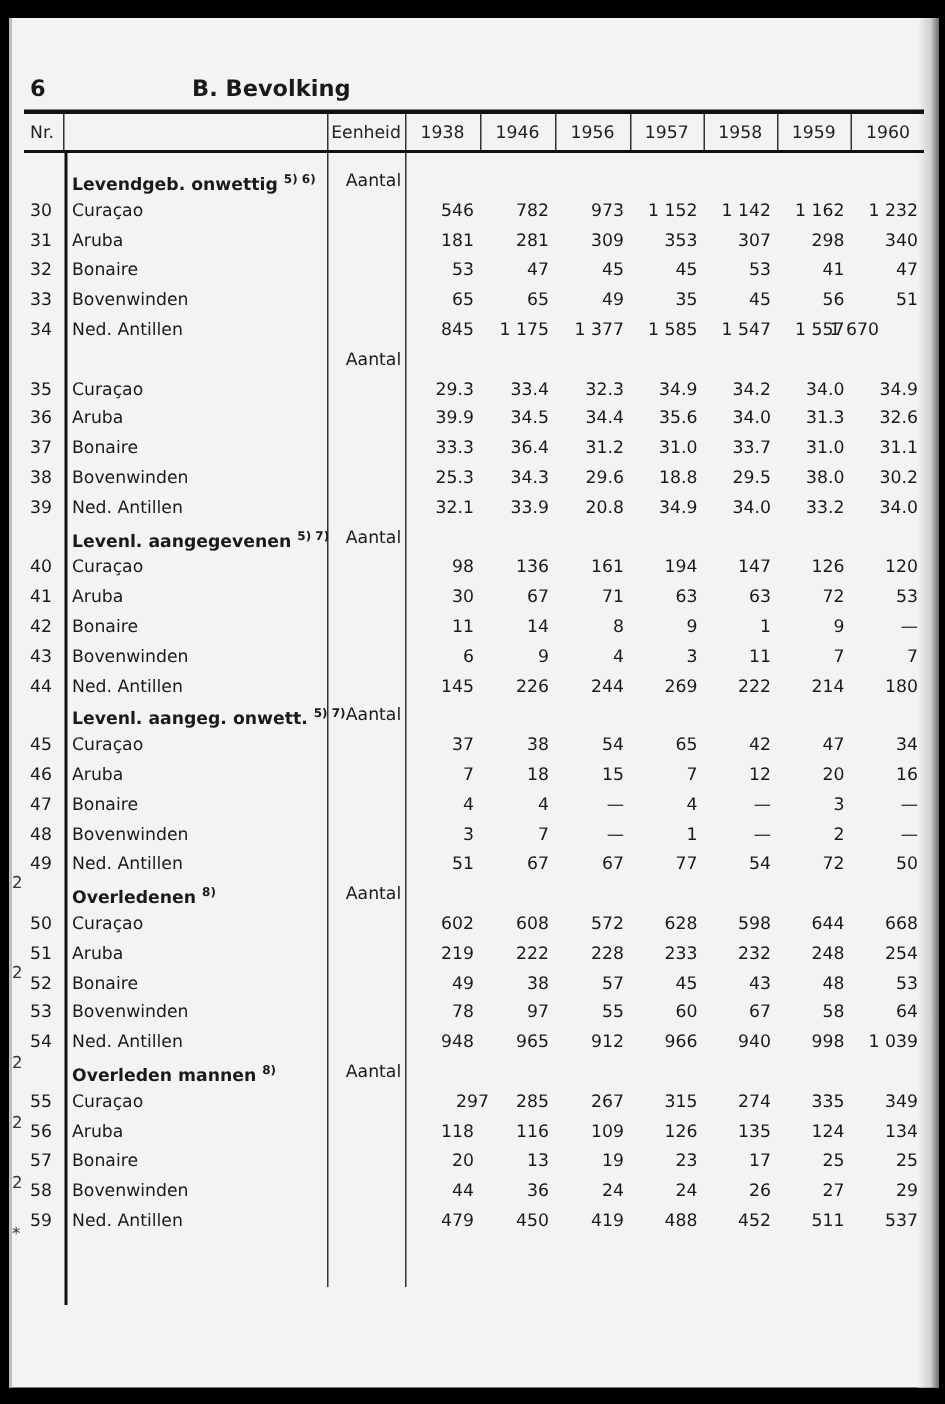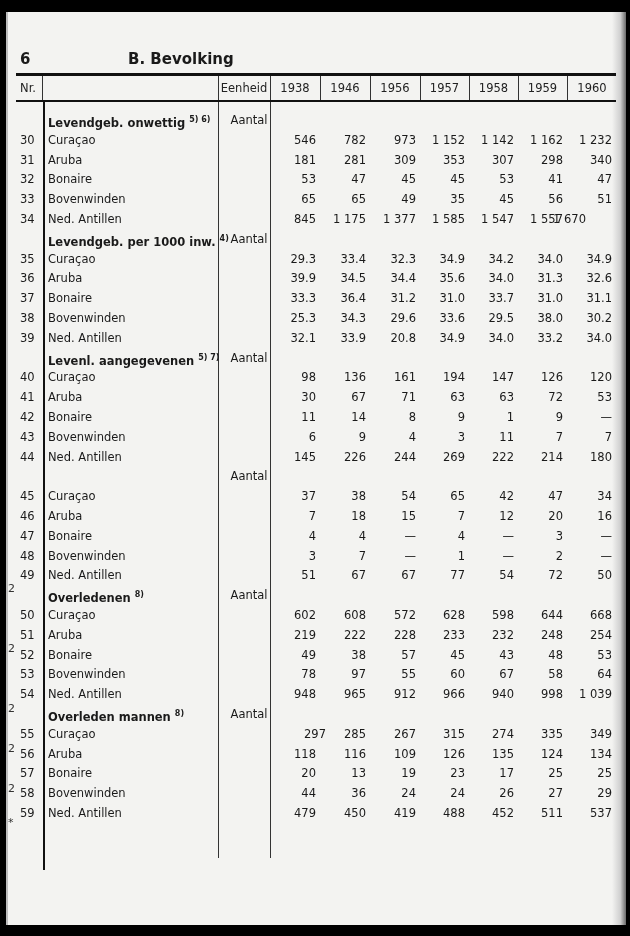--- a/index.html
+++ b/index.html
@@ -118,21 +118,20 @@
         <span class="desc">Ned. Antillen</span>
         <span class="val" style="left:262px">845</span>
         <span class="val" style="left:312px">1 175</span>
         <span class="val" style="left:362px">1 377</span>
         <span class="val" style="left:411px">1 585</span>
         <span class="val" style="left:460px">1 547</span>
         <span class="val" style="left:509px">1 557</span>
         <span class="val" style="left:532px">1 670</span>
       </div>
       <div class="row" style="top: 216.8px;">
-        <span class="desc group"><span>Levendgeb. per 1000 inw.</span> <sup>4)</sup></span>
         <span class="unit">Aantal</span>
       </div>
       <div class="row" style="top: 236.6px;">
         <span class="nr">35</span>
         <span class="desc">Curaçao</span>
         <span class="val" style="left:262px">29.3</span>
         <span class="val" style="left:312px">33.4</span>
         <span class="val" style="left:362px">32.3</span>
         <span class="val" style="left:411px">34.9</span>
         <span class="val" style="left:460px">34.2</span>
@@ -160,21 +159,21 @@
         <span class="val" style="left:460px">33.7</span>
         <span class="val" style="left:509px">31.0</span>
         <span class="val" style="left:558px">31.1</span>
       </div>
       <div class="row" style="top: 296px;">
         <span class="nr">38</span>
         <span class="desc">Bovenwinden</span>
         <span class="val" style="left:262px">25.3</span>
         <span class="val" style="left:312px">34.3</span>
         <span class="val" style="left:362px">29.6</span>
-        <span class="val" style="left:411px">33.6</span>
+        <span class="val" style="left:411px">18.8</span>
         <span class="val" style="left:460px">29.5</span>
         <span class="val" style="left:509px">38.0</span>
         <span class="val" style="left:558px">30.2</span>
       </div>
       <div class="row" style="top: 315.8px;">
         <span class="nr">39</span>
         <span class="desc">Ned. Antillen</span>
         <span class="val" style="left:262px">32.1</span>
         <span class="val" style="left:312px">33.9</span>
         <span class="val" style="left:362px">20.8</span>
@@ -236,20 +235,21 @@
         <span class="desc">Ned. Antillen</span>
         <span class="val" style="left:262px">145</span>
         <span class="val" style="left:312px">226</span>
         <span class="val" style="left:362px">244</span>
         <span class="val" style="left:411px">269</span>
         <span class="val" style="left:460px">222</span>
         <span class="val" style="left:509px">214</span>
         <span class="val" style="left:558px">180</span>
       </div>
       <div class="row" style="top: 454.4px;">
+        <span class="desc group"><span>Levenl. aangeg. onwett.</span> <sup>5) 7)</sup></span>
         <span class="unit">Aantal</span>
       </div>
       <div class="row" style="top: 474.2px;">
         <span class="nr">45</span>
         <span class="desc">Curaçao</span>
         <span class="val" style="left:262px">37</span>
         <span class="val" style="left:312px">38</span>
         <span class="val" style="left:362px">54</span>
         <span class="val" style="left:411px">65</span>
         <span class="val" style="left:460px">42</span>

